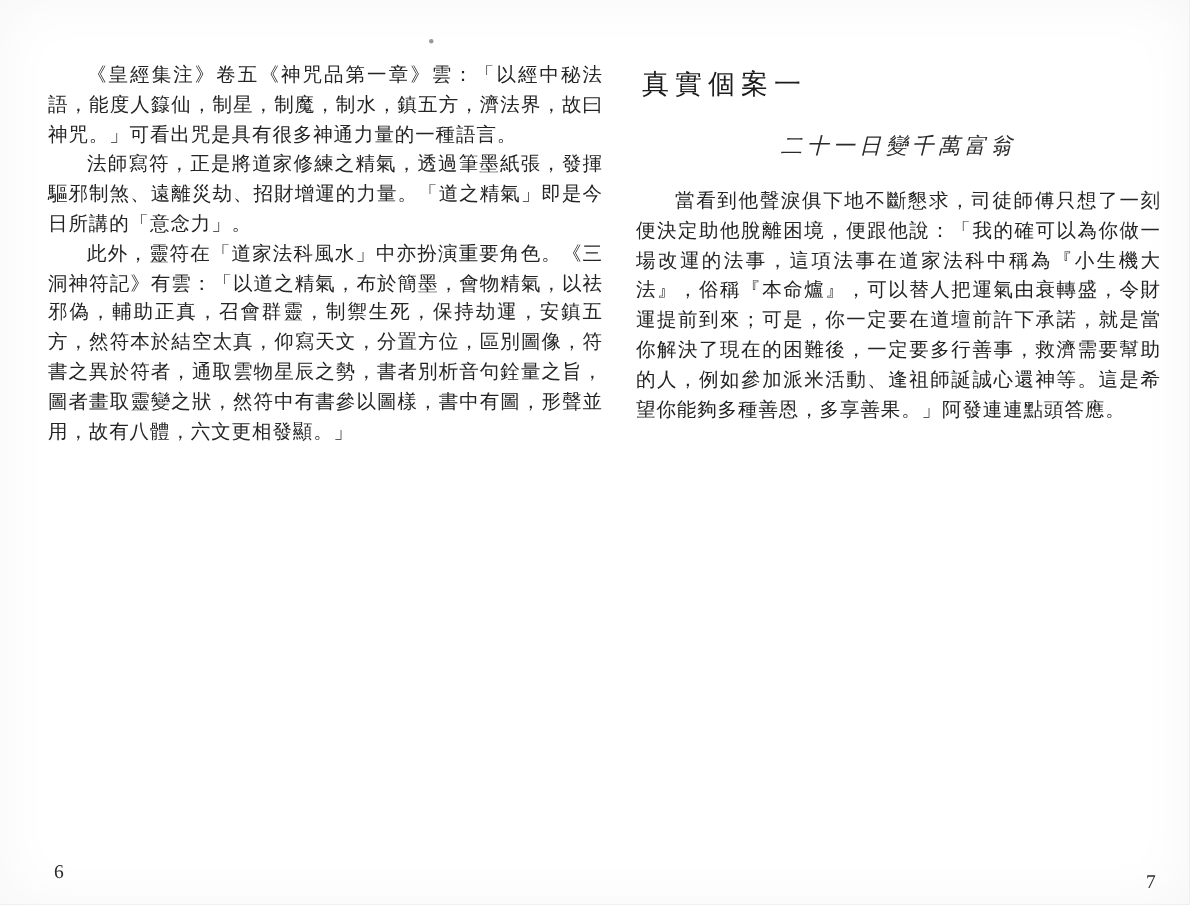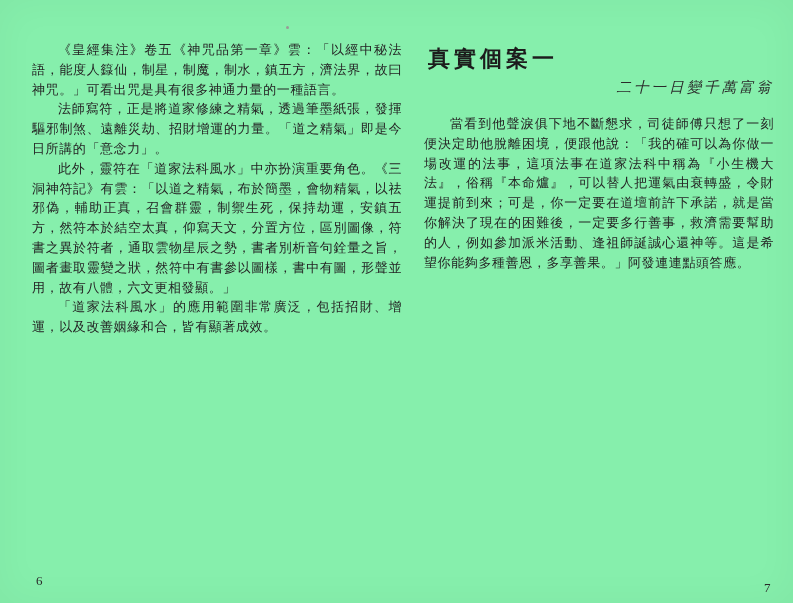--- a/index.html
+++ b/index.html
@@ -5,21 +5,21 @@
   html, body {
     margin: 0;
     padding: 0;
     background: #e8e8e6;
     font-family: "Liberation Serif", "DejaVu Serif", serif;
   }
   .scan {
     position: relative;
     width: 793px;
     height: 603px;
-    background: #86efac;
+    background: #ffffff;
     overflow: hidden;
     color: #1e1e1e;
     box-shadow: inset 0 0 40px rgba(0,0,0,0.04);
   }
   
   .page-left {
     position: absolute;
     left: 32px;
     top: 40px;
     width: 370px;
@@ -36,28 +36,28 @@
   }
   
   .page-right {
     position: absolute;
     left: 424px;
     top: 44px;
     width: 350px;
   }
   .section-title {
     margin: 0 0 0 4px;
-    font-size: 22px;
-    font-weight: bold;
+    font-size: 18px;
+    font-weight: normal;
     letter-spacing: 4px;
     color: #1c1c1c;
   }
   .chapter-title {
-    margin: 4px 0 0 0;
-    text-align: right;
+    margin: 20px 0 0 0;
+    text-align: center;
     font-size: 14.5px;
     font-weight: normal;
     font-style: italic;
     letter-spacing: 3px;
     color: #2a2a2a;
   }
   .right-body {
     margin-top: 17px;
   }
   
@@ -98,21 +98,20 @@
 <body>
 
 <div class="scan">
 
   <div class="speck"></div>
 
   <div class="page-left">
     <p>《皇經集注》卷五《神咒品第一章》雲：「以經中秘法語，能度人籙仙，制星，制魔，制水，鎮五方，濟法界，故曰神咒。」可看出咒是具有很多神通力量的一種語言。</p>
     <p>法師寫符，正是將道家修練之精氣，透過筆墨紙張，發揮驅邪制煞、遠離災劫、招財增運的力量。「道之精氣」即是今日所講的「意念力」。</p>
     <p>此外，靈符在「道家法科風水」中亦扮演重要角色。《三洞神符記》有雲：「以道之精氣，布於簡墨，會物精氣，以祛邪偽，輔助正真，召會群靈，制禦生死，保持劫運，安鎮五方，然符本於結空太真，仰寫天文，分置方位，區別圖像，符書之異於符者，通取雲物星辰之勢，書者別析音句銓量之旨，圖者畫取靈變之狀，然符中有書參以圖樣，書中有圖，形聲並用，故有八體，六文更相發顯。」</p>
-    <p>「道家法科風水」的應用範圍非常廣泛，包括招財、增運，以及改善姻緣和合，皆有顯著成效。</p>
   </div>
 
   <div class="page-right">
     <h1 class="section-title">真實個案一</h1>
     <h2 class="chapter-title">二十一日變千萬富翁</h2>
     <div class="right-body">
       <p>當看到他聲淚俱下地不斷懇求，司徒師傅只想了一刻便決定助他脫離困境，便跟他說：「我的確可以為你做一場改運的法事，這項法事在道家法科中稱為『小生機大法』，俗稱『本命爐』，可以替人把運氣由衰轉盛，令財運提前到來；可是，你一定要在道壇前許下承諾，就是當你解決了現在的困難後，一定要多行善事，救濟需要幫助的人，例如參加派米活動、逢祖師誕誠心還神等。這是希望你能夠多種善恩，多享善果。」阿發連連點頭答應。</p>
 
     </div>
   </div>

